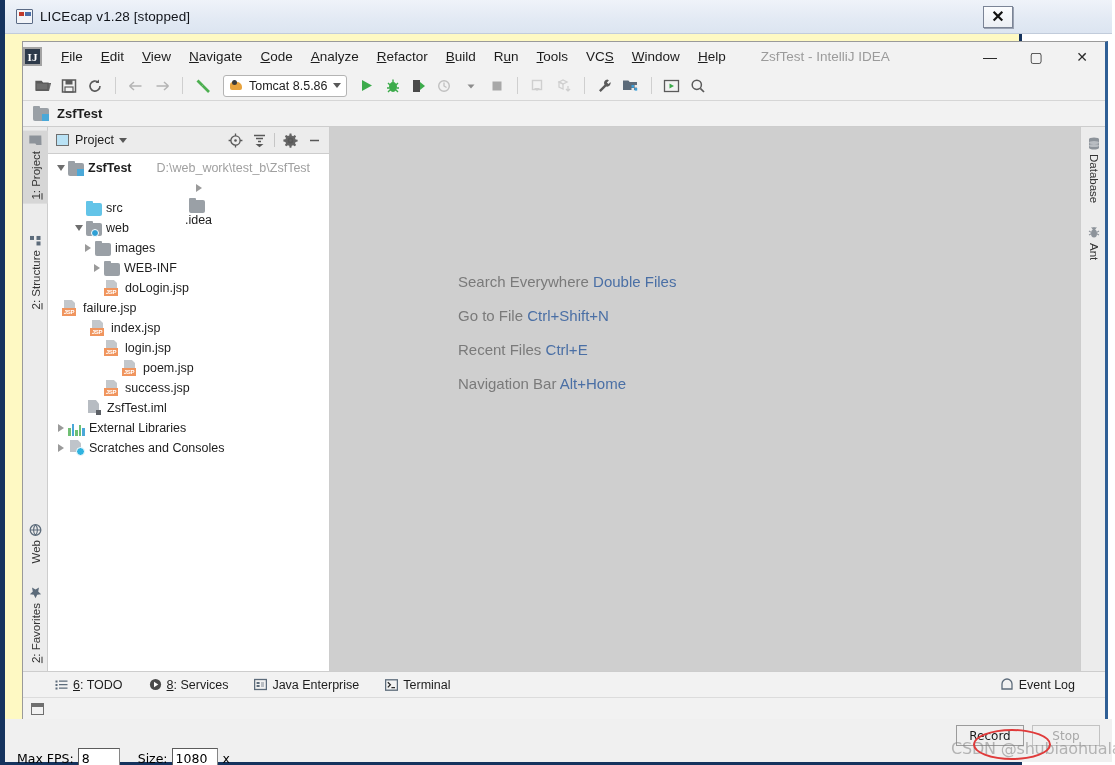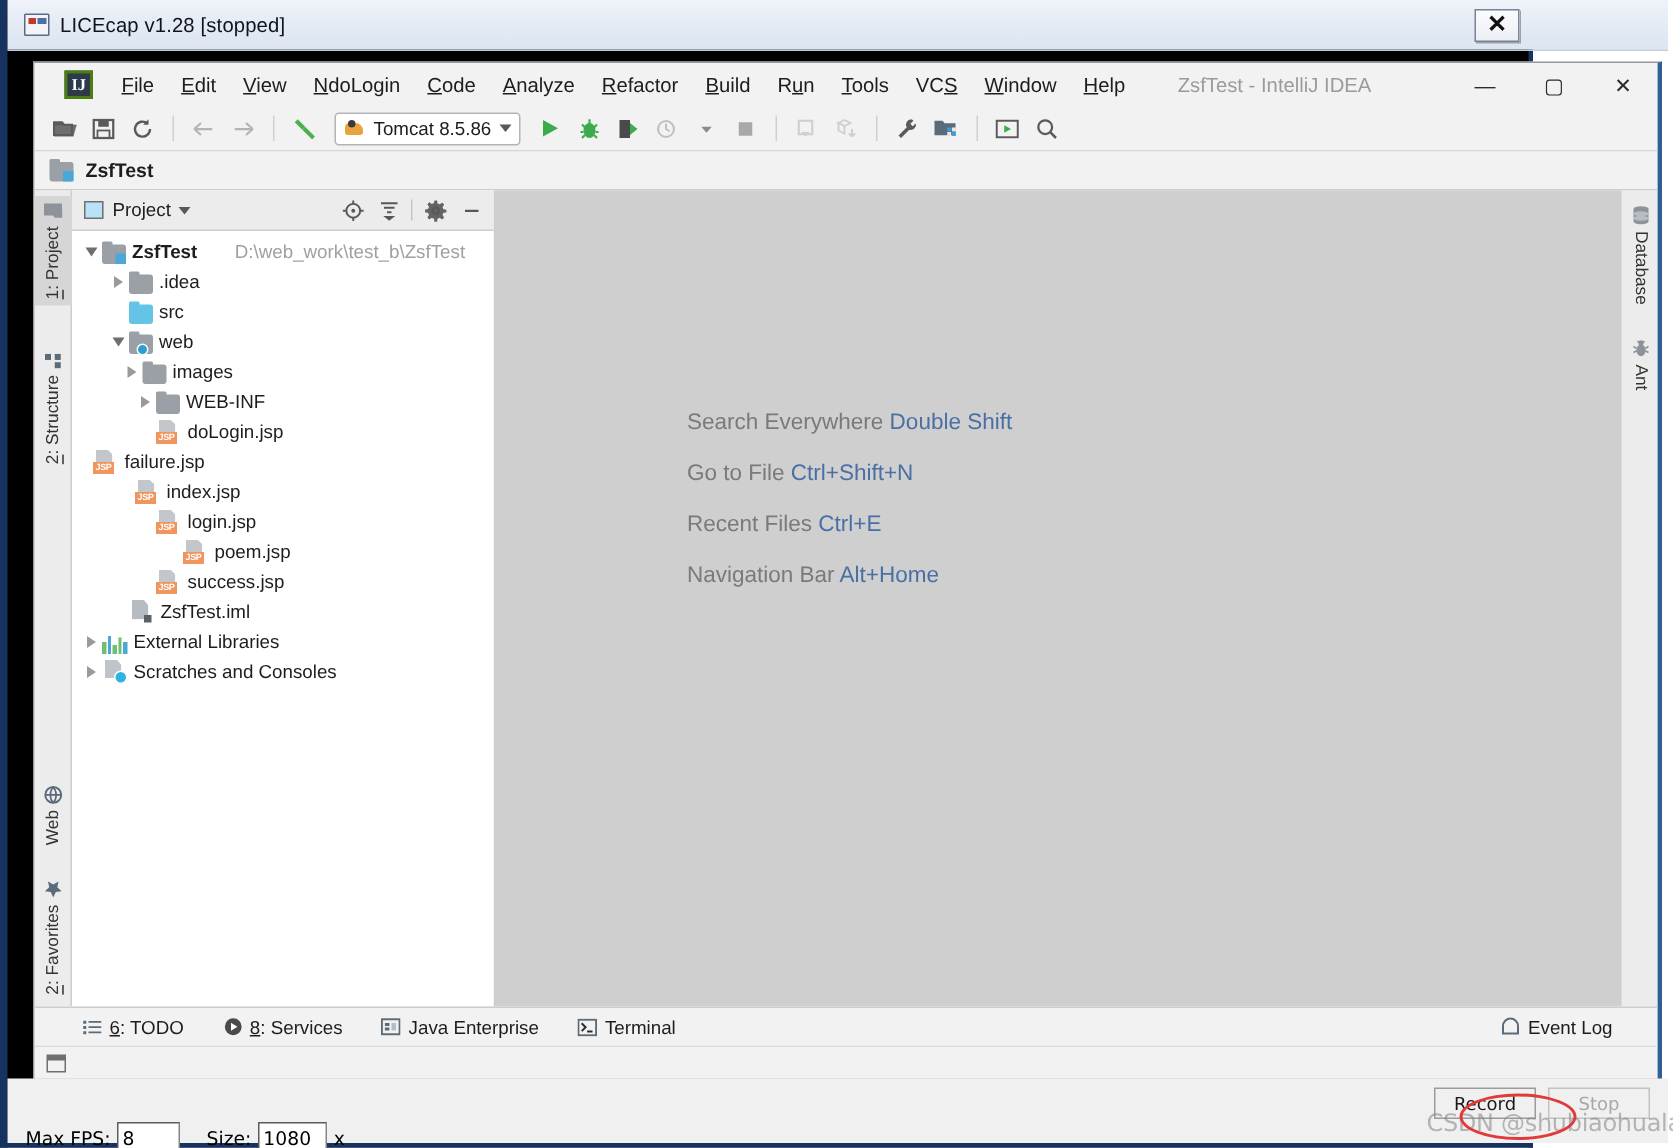--- a/index.html
+++ b/index.html
@@ -9,21 +9,21 @@
     overflow: hidden;
     font-family: "Liberation Sans", sans-serif;
     background: #ffffff;
   }
 
   
   #licecap-window {
     position: absolute;
     left: 0; top: 0;
     width: 1022px; height: 765px;
-    background: #000000;
+    background: #fef9c3;
     border-left: 5px solid #15335e;
     border-right: 3px solid #15335e;
     border-bottom: 3px solid #15335e;
     border-top: 0;
     text-decoration: underline;
   }
   #licecap-titlebar {
     position: absolute;
     left: 0; top: 0;
     width: 1107px; height: 34px;
@@ -155,23 +155,23 @@
   
   #idea-menubar {
     height: 29px;
     background: #f2f2f2;
     display: flex; align-items: center;
     flex: none;
     position: relative;
   }
   #idea-logo {
     width: 19px; height: 19px;
-    margin-left: 20px; margin-right: 10px;
+    margin-left: 0; margin-right: 10px;
     background: #2d3a4a;
-    border: 2px solid #4d7c0f;
+    border: 2px solid #a3a3a3;
     color: #ffffff;
     font-size: 11px; font-weight: bold;
     display: flex; align-items: center; justify-content: center;
     font-family: "Liberation Serif", serif;
     flex: none;
   }
   .menu-item {
     font-size: 13.5px;
     color: #1d1d1d;
     padding: 3px 9px;
@@ -538,21 +538,21 @@
   <div id="licecap-close">✕</div>
 
   <div id="idea-window">
 
     <div id="idea-menubar">
       <div id="idea-logo">IJ</div>
 
       <div class="menu-item"><span></span><span class="mn">F</span><span>ile</span></div>
       <div class="menu-item"><span></span><span class="mn">E</span><span>dit</span></div>
       <div class="menu-item"><span></span><span class="mn">V</span><span>iew</span></div>
-      <div class="menu-item"><span></span><span class="mn">N</span><span>doLogin</span></div>
+      <div class="menu-item"><span></span><span class="mn">N</span><span>avigate</span></div>
       <div class="menu-item"><span></span><span class="mn">C</span><span>ode</span></div>
       <div class="menu-item"><span></span><span class="mn">A</span><span>nalyze</span></div>
       <div class="menu-item"><span></span><span class="mn">R</span><span>efactor</span></div>
       <div class="menu-item"><span></span><span class="mn">B</span><span>uild</span></div>
       <div class="menu-item"><span>R</span><span class="mn">u</span><span>n</span></div>
       <div class="menu-item"><span></span><span class="mn">T</span><span>ools</span></div>
       <div class="menu-item"><span>VC</span><span class="mn">S</span><span></span></div>
       <div class="menu-item"><span></span><span class="mn">W</span><span>indow</span></div>
       <div class="menu-item"><span></span><span class="mn">H</span><span>elp</span></div>
 
@@ -769,21 +769,21 @@
 
         <div id="project-tree">
 
           <div class="tnode" style="padding-left:6px;">
             <span class="tarrow expanded"></span>
             <span class="ticon ic-folder ic-module"></span>
             <span class="tlabel bold">ZsfTest</span>
             <span class="tpath">D:\web_work\test_b\ZsfTest</span>
           </div>
 
-          <div class="tnode" style="padding-left:24px;">
+          <div class="tnode" style="padding-left:24px;flex-direction:column;">
             <span class="tarrow collapsed"></span>
             <span class="ticon ic-folder"></span>
             <span class="tlabel">.idea</span>
           </div>
 
           <div class="tnode" style="padding-left:24px;">
             <span class="tarrow"></span>
             <span class="ticon ic-folder ic-folder-src"></span>
             <span class="tlabel">src</span>
           </div>
@@ -886,21 +886,21 @@
               </span>
             <span class="tlabel">Scratches and Consoles</span>
           </div>
         </div>
       </div>
 
       <div id="editor-area">
         <div id="empty-hints">
           <div class="hint-row">
             <span>Search Everywhere</span>
-            <span class="hint-key">Double Shift</span>
+            <span class="hint-key">Double Files</span>
           </div>
           <div class="hint-row">
             <span>Go to File</span>
             <span class="hint-key">Ctrl+Shift+N</span>
           </div>
           <div class="hint-row">
             <span>Recent Files</span>
             <span class="hint-key">Ctrl+E</span>
           </div>
           <div class="hint-row">

